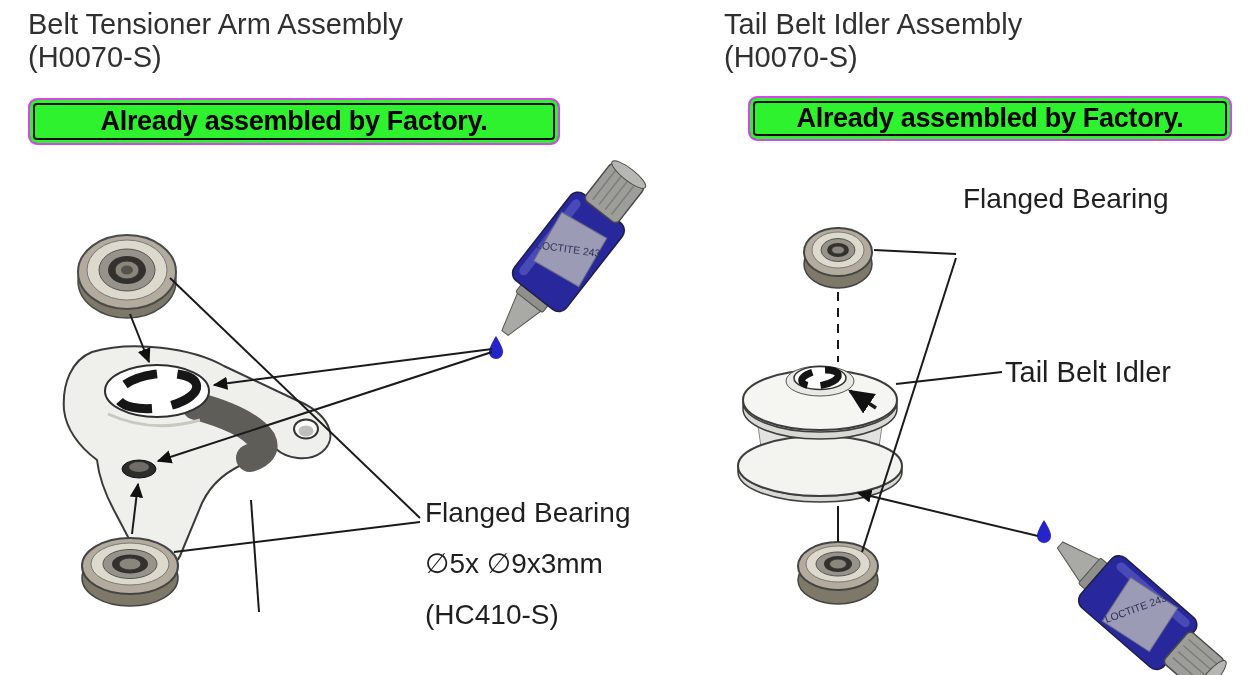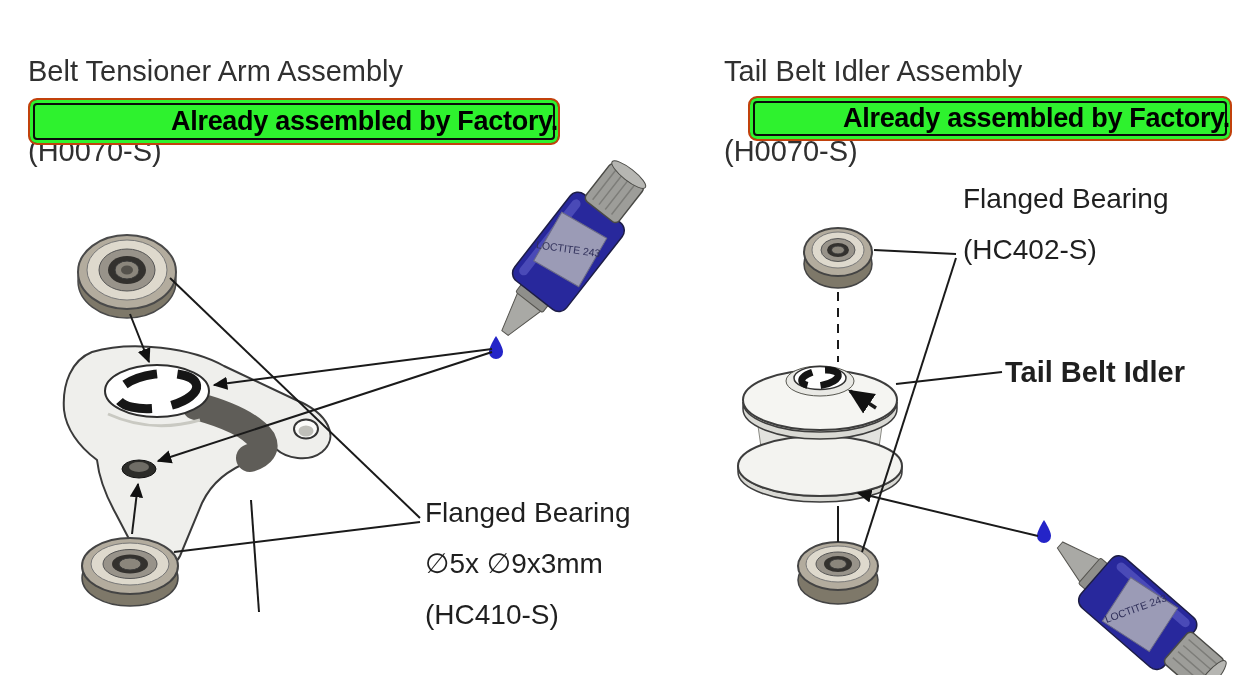--- a/index.html
+++ b/index.html
@@ -4,32 +4,32 @@
 <style>
   :root{
     --bg:#ffffff; --banner-green:#2ef22e; --line:#1a1a1a;
     --loctite-blue:#28289c; --drop-blue:#2424c8; --title-gray:#303030;
   }
   html,body{margin:0;padding:0;}
   body{background:#888;font-family:"Liberation Sans","DejaVu Sans",sans-serif;}
   #stage{position:relative;width:1255px;height:675px;background:var(--bg);overflow:hidden;}
   #art{position:absolute;left:0;top:0;z-index:1;}
   .txt{position:absolute;z-index:2;color:var(--title-gray);white-space:nowrap;}
-  .title-block div{font-size:29px;line-height:33px;color:var(--title-gray);margin-top:47px;}
+  .title-block div{font-size:29px;line-height:33px;color:var(--title-gray);}
   .factory-banner{
     position:absolute;z-index:2;box-sizing:border-box;
     background:var(--banner-green);
-    border:2px solid #c2410c;border-radius:9px;
+    border:2px solid #d946ef;border-radius:9px;
     box-shadow: inset 0 0 0 3px var(--banner-green), inset 0 0 0 5px #0a0a0a;
-    display:flex;align-items:center;justify-content:flex-end;
+    display:flex;align-items:center;justify-content:center;
     font-weight:bold;font-size:27px;color:#000;letter-spacing:-0.3px;white-space:nowrap;
   }
   .part-label{font-size:28px;line-height:37px;color:#1f1f1f;}
   .part-label div{white-space:nowrap;margin-top:14px;}
-  .single-label{font-size:29px;color:#1f1f1f;font-weight:bold;}
+  .single-label{font-size:29px;color:#1f1f1f;}
 </style>
 </head>
 <body>
 
 <div id="stage">
 
   <svg id="art" width="1255" height="675" viewBox="0 0 1255 675">
     <defs>
       <marker id="arr" viewBox="0 0 12 12" refX="10" refY="6" markerWidth="8" markerHeight="8" orient="auto">
         <path d="M0,1 L11,6 L0,11 Z" fill="#111"></path>
@@ -171,18 +171,17 @@
     <div>Tail Belt Idler Assembly</div>
     <div>(H0070-S)</div>
   </div>
 
   <div class="factory-banner" style="left:748px;top:96px;width:484px;height:45px;">
     <span>Already assembled by Factory.</span>
   </div>
 
   <div class="txt part-label" style="left:963px;top:166px;">
     <div>Flanged Bearing</div>
-    <div>(HC402-S)</div>
   </div>
 
   <div class="txt single-label" style="left:1005px;top:356px;">Tail Belt Idler</div>
 
 </div>
 
 </body></html>

